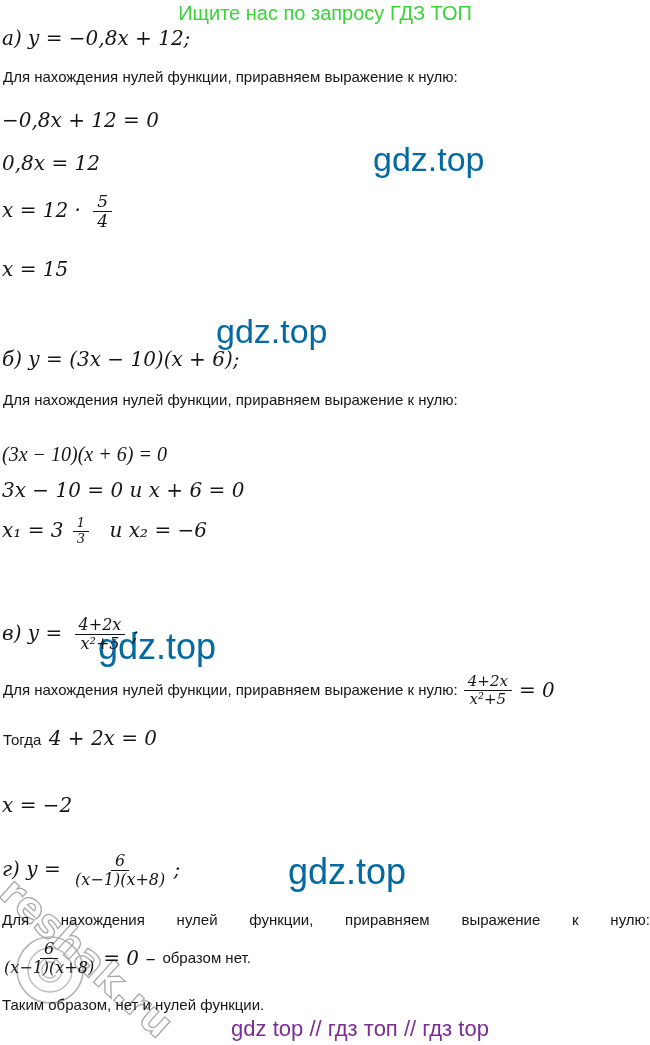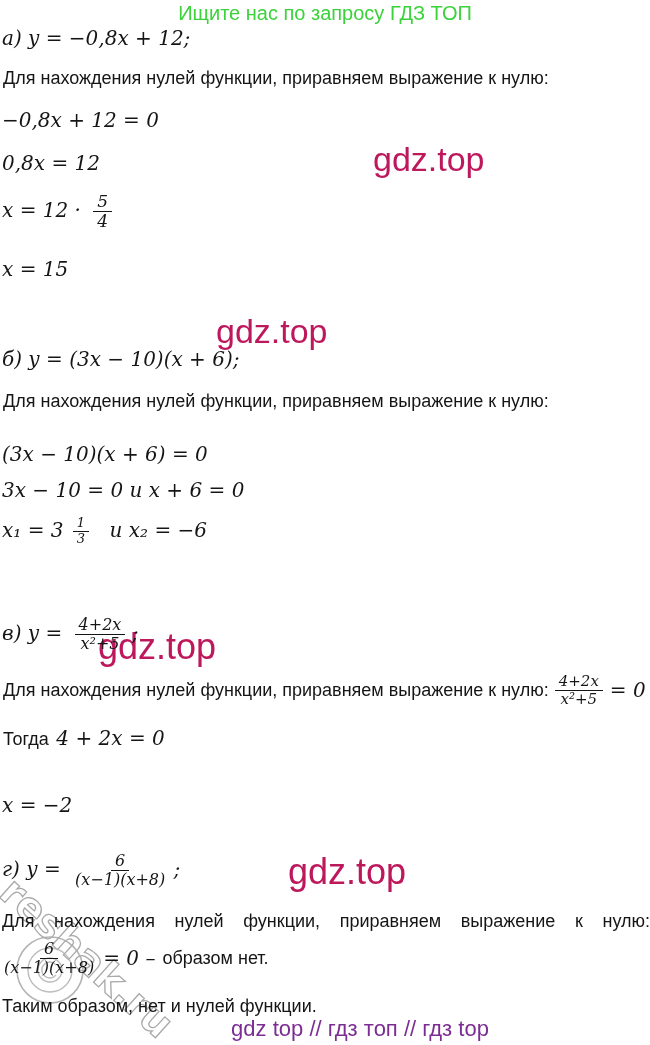--- a/index.html
+++ b/index.html
@@ -7,30 +7,30 @@
   body {
     position:relative; overflow:hidden; background:#ffffff;
     font-family:"Liberation Sans", sans-serif;
     color:var(--ink, #151515);
   }
   .abs { position:absolute; z-index:2; }
   .math {
     font-family:"DejaVu Serif", serif; font-style:italic;
     font-size:20px; line-height:1.15; white-space:nowrap;
   }
-  .sans { font-family:"Liberation Sans", sans-serif; font-style:normal; font-size:18px; line-height:1.2; }
+  .sans { font-family:"Liberation Sans", sans-serif; font-style:normal; font-size:15px; line-height:1.2; }
   .frac {
     display:inline-flex; flex-direction:column; align-items:center;
     vertical-align:middle; line-height:1.12; text-align:center;
   }
   .frac .num { border-bottom:1.6px solid var(--ink, #151515); padding:0 4px; }
   .frac .den { padding:0 2px; }
   .wm {
     position:absolute; z-index:1; font-family:"Liberation Sans", sans-serif;
-    font-style:normal; font-weight:400; color:#be185d; white-space:nowrap;
+    font-style:normal; font-weight:400; color:#0369a1; white-space:nowrap;
   }
   .promo { width:650px; text-align:center; font-size:20px; color:var(--promo-green, #3cd23c); }
   .footer-links { width:650px; text-align:center; font-size:22px; color:var(--footer-purple, #7c2d93);margin-left:35px; }
   .justified { width:648px; text-align:justify; text-align-last:justify; }
   .stamp-text {
     position:absolute; z-index:0; font-family:"DejaVu Sans", sans-serif;
     font-size:40px; font-weight:700; color:#ffffff;
     -webkit-text-stroke:1.3px var(--stamp-gray, #a0a0a0);
     transform:rotate(42deg); transform-origin:left top; white-space:nowrap; opacity:0.9;
   }
@@ -62,21 +62,21 @@
   <span>x = 12 ·</span>
   <span class="frac" style="font-size:17px; margin-left:6px;">
     <span class="num">5</span>
     <span class="den">4</span>
   </span>
 </div>
 <div class="abs math" style="left:2px; top:258px;">x = 15</div>
 
 <div class="abs math" style="left:2px; top:348px;">б) y = (3x − 10)(x + 6);</div>
 <div class="abs sans" style="left:3px; top:391px;">Для нахождения нулей функции, приравняем выражение к нулю:</div>
-<div class="abs math" style="left:2px; top:443px;">(3x − 10)(x + 6) = 0</div>
+<div class="abs math" style="left:2px; top:443px;font-family:Liberation Serif, serif;">(3x − 10)(x + 6) = 0</div>
 <div class="abs math" style="left:2px; top:479px;">3x − 10 = 0 и x + 6 = 0</div>
 <div class="abs math" style="left:2px; top:516px;">
   <span>x₁ = 3</span>
   <span class="frac" style="font-size:13px; margin-left:3px;">
     <span class="num">1</span>
     <span class="den">3</span>
   </span>
   <span style="margin-left:14px;">и x₂ = −6</span>
 </div>
 

